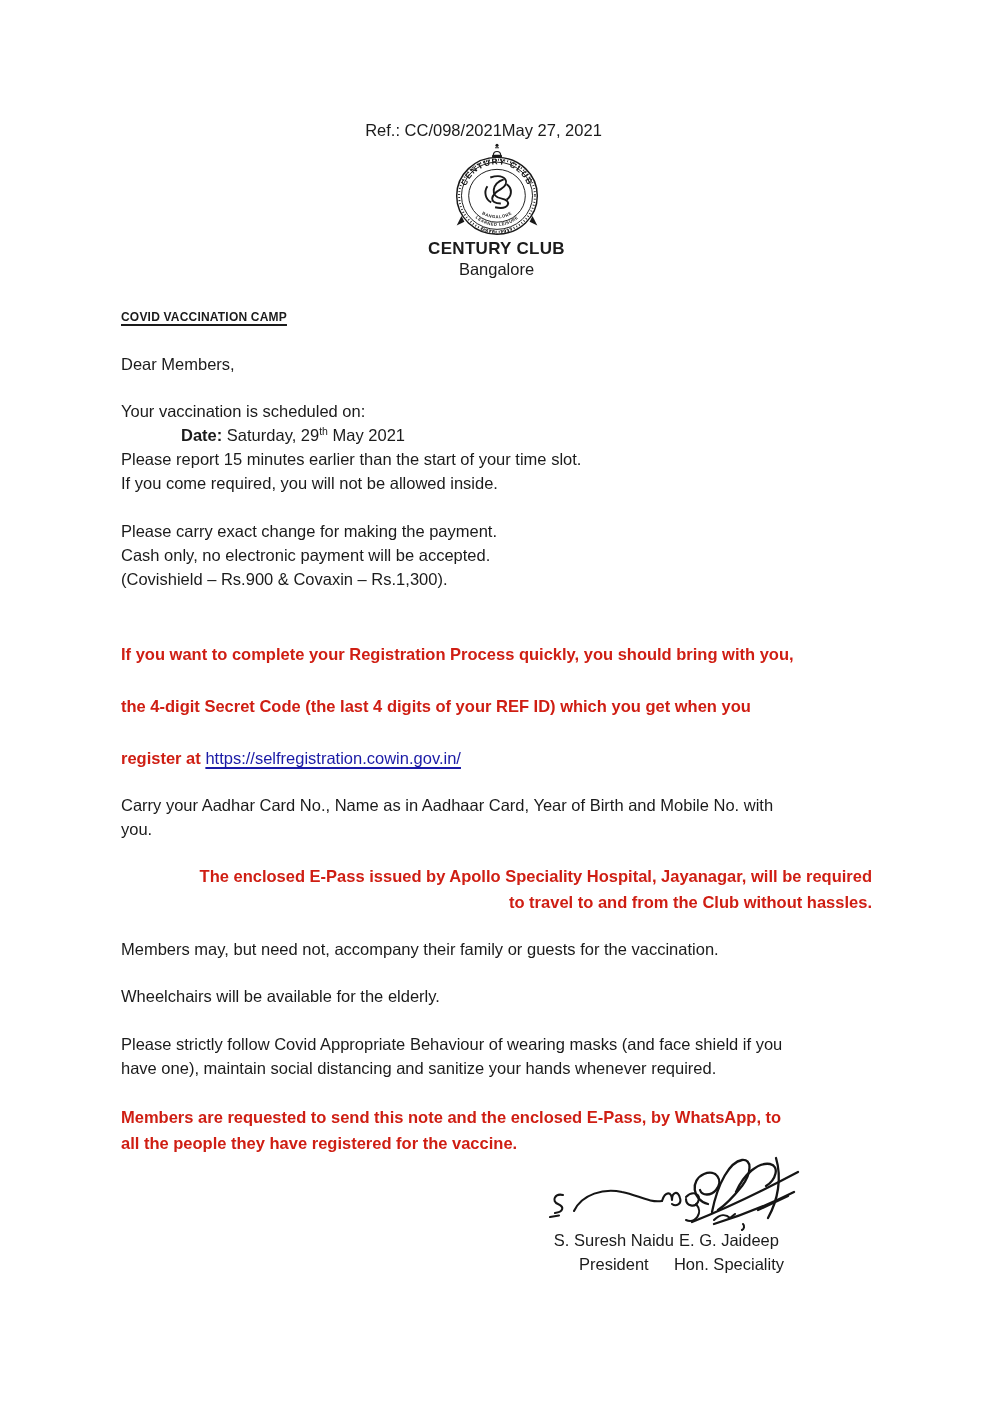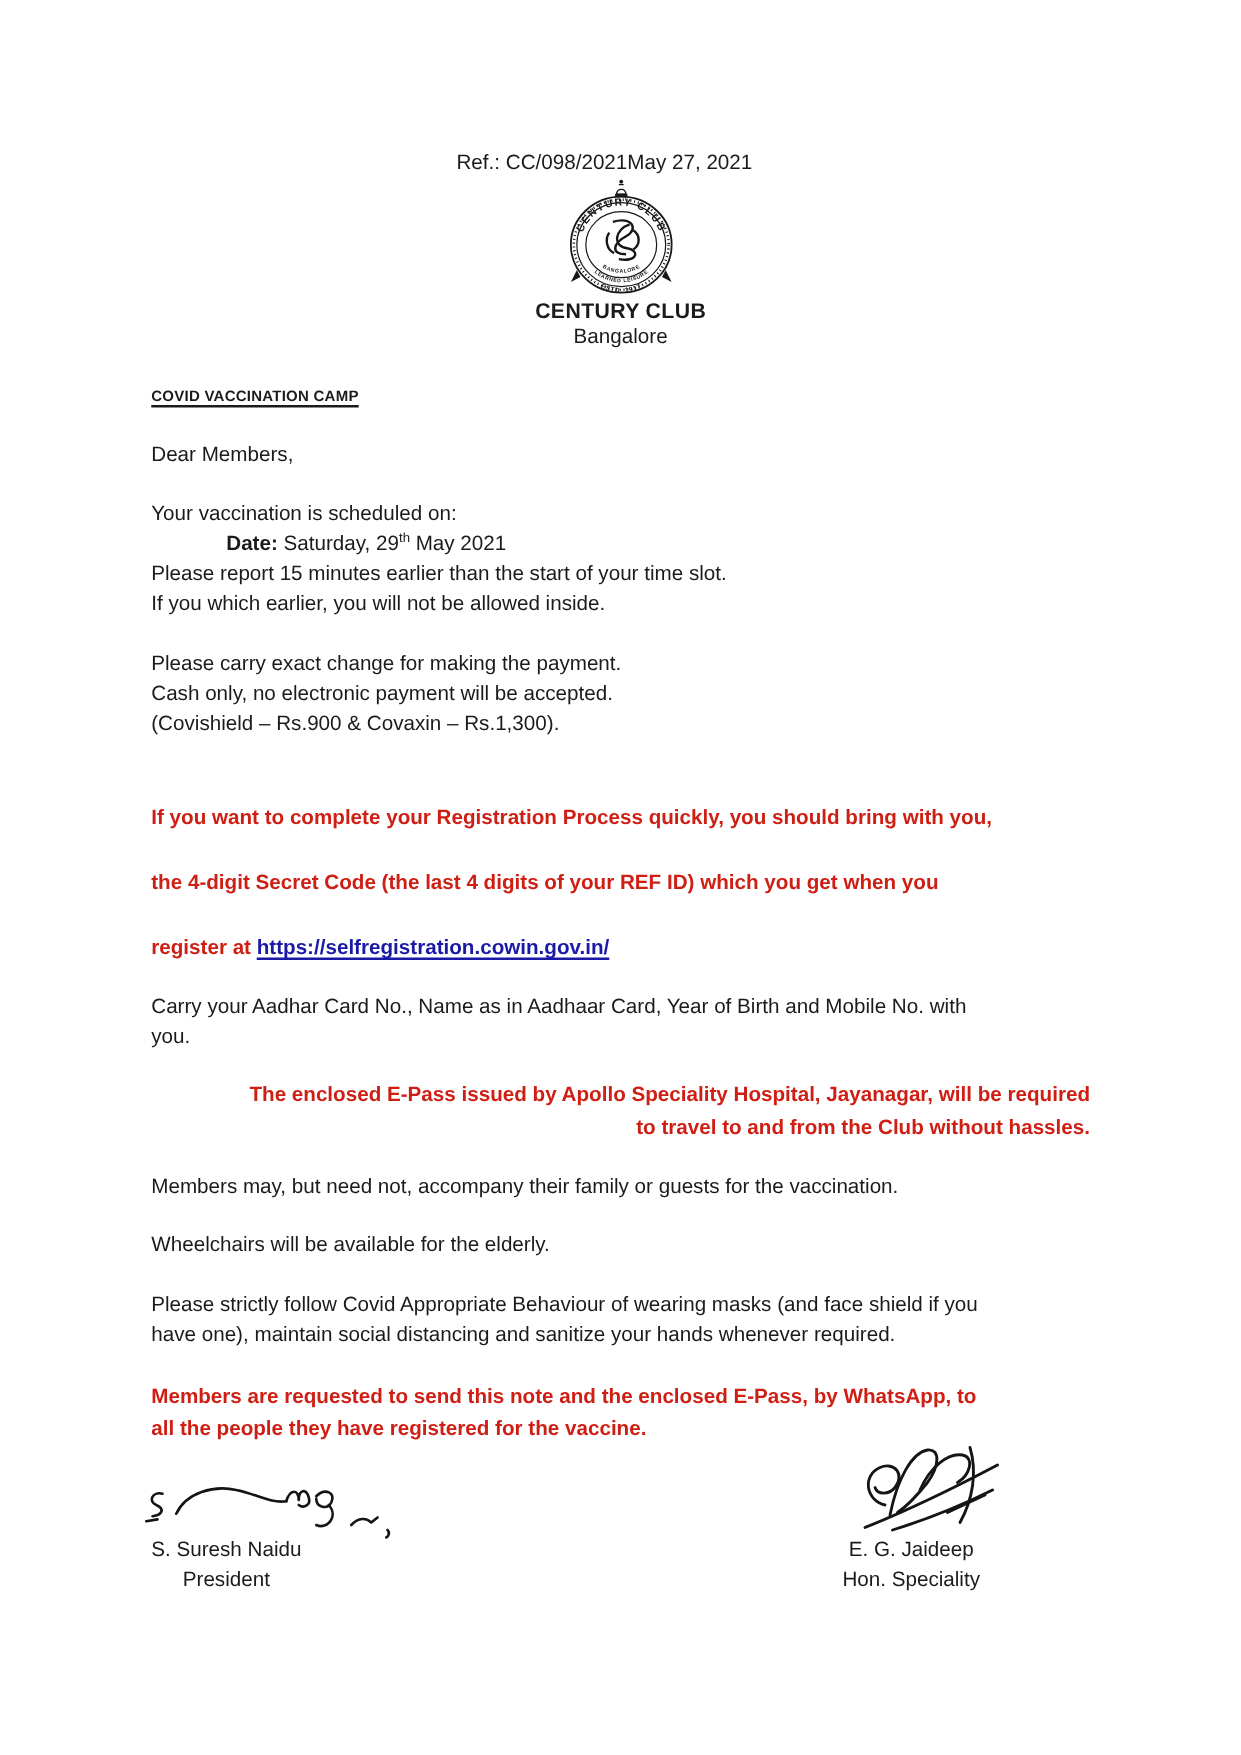--- a/index.html
+++ b/index.html
@@ -78,30 +78,30 @@
   .red-para {
     margin-top: 24px;
     line-height: 26px;
     font-weight: bold;
     color: var(--red);
     white-space: pre-line;
   }
   .red-para.tight { margin-top: 22px; text-align: right; }
   .doc-link {
     color: var(--link);
-    font-weight: bold;
+    font-weight: normal;
     text-decoration: underline;
     text-underline-offset: 3px;
     text-decoration-thickness: 1.5px;
     cursor: pointer;
   }
   .sig-row {
     margin-top: 0;
     display: flex;
-    justify-content: space-between;
+    justify-content: flex-end;
   }
   .sig {
     position: relative;
     padding-top: 72px;
     text-align: center;
   }
   .sig-name { line-height: 24px; }
   .sig-title { line-height: 24px; }
   .sig-right { margin-right: 88px; }
   .scribble-left {
@@ -191,21 +191,21 @@
     <div class="doc-title">COVID VACCINATION CAMP</div>
 
     <div class="salutation">Dear Members,</div>
 
     <div class="schedule-block">
       <div class="schedule-line">Your vaccination is scheduled on:</div>
       <div class="schedule-line indent">
         <b>Date:</b><span> Saturday, 29</span><sup class="ordinal">th</sup><span> May 2021</span>
       </div>
       <div class="schedule-line">Please report 15 minutes earlier than the start of your time slot.</div>
-      <div class="schedule-line">If you which earlier, you will not be allowed inside.</div>
+      <div class="schedule-line">If you come required, you will not be allowed inside.</div>
     </div>
 
     <div class="para">Please carry exact change for making the payment.
 Cash only, no electronic payment will be accepted.
 (Covishield – Rs.900 &amp; Covaxin – Rs.1,300).</div>
 
     <div class="red-para">
       <span>If you want to complete your Registration Process quickly, you should bring with you,</span><br>
       <span>the 4-digit Secret Code (the last 4 digits of your REF ID) which you get when you</span><br>
       <span>register at </span><a class="doc-link">https://selfregistration.cowin.gov.in/</a>

